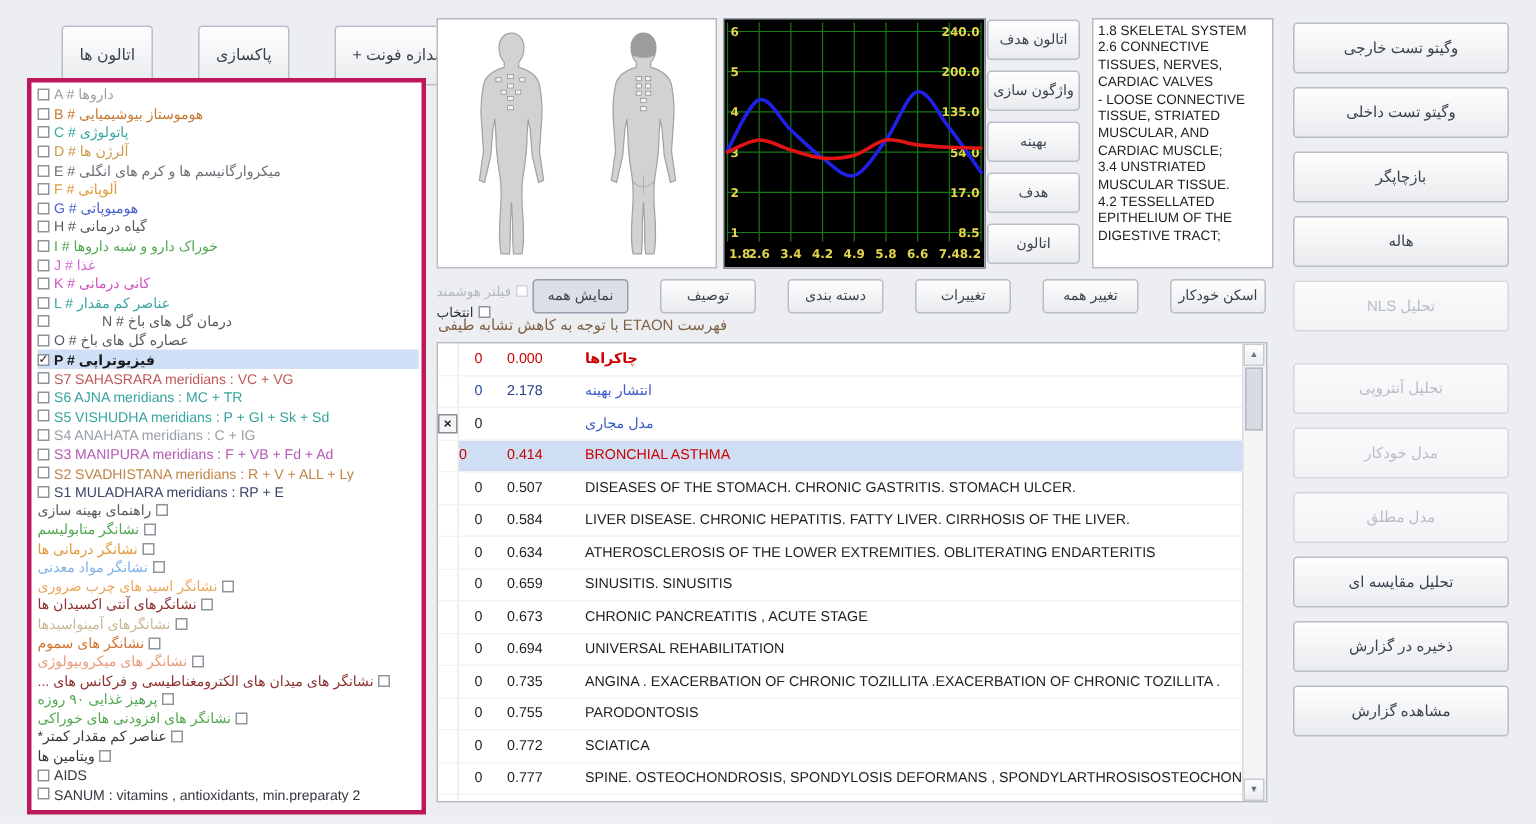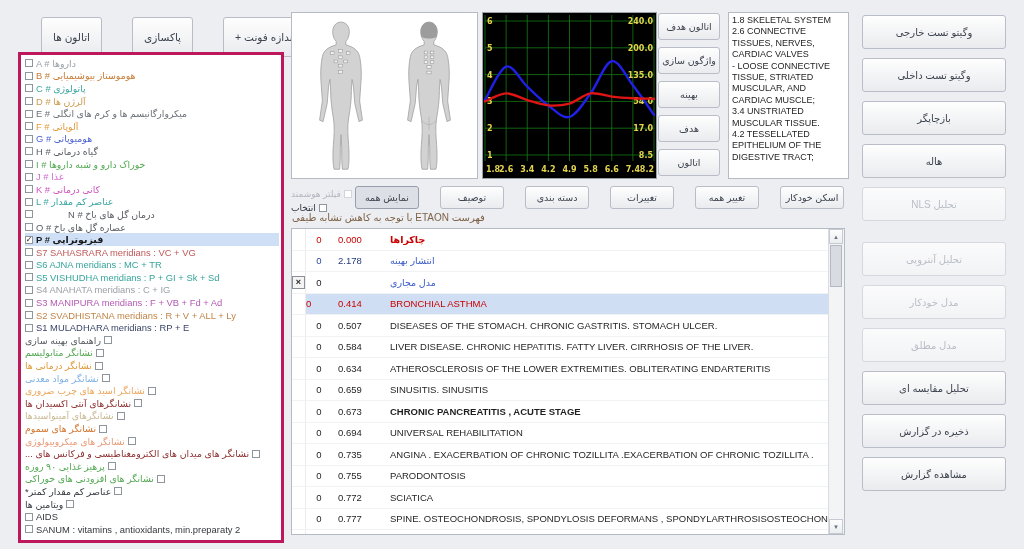--- a/index.html
+++ b/index.html
@@ -398,21 +398,21 @@
         <div class="t-row">
           <span class="t-gutter"></span>
           <span class="t-flag" style="color: rgb(31, 31, 31);">0</span>
           <span class="t-val" style="color: rgb(31, 31, 31);">0.659</span>
           <span class="t-name" style="color: rgb(31, 31, 31);">SINUSITIS. SINUSITIS</span>
         </div>
         <div class="t-row">
           <span class="t-gutter"></span>
           <span class="t-flag" style="color: rgb(31, 31, 31);">0</span>
           <span class="t-val" style="color: rgb(31, 31, 31);">0.673</span>
-          <span class="t-name" style="color: rgb(31, 31, 31); font-weight: bold;">CHRONIC PANCREATITIS , ACUTE STAGE</span>
+          <span class="t-name" style="color: rgb(31, 31, 31);">CHRONIC PANCREATITIS , ACUTE STAGE</span>
         </div>
         <div class="t-row">
           <span class="t-gutter"></span>
           <span class="t-flag" style="color: rgb(31, 31, 31);">0</span>
           <span class="t-val" style="color: rgb(31, 31, 31);">0.694</span>
           <span class="t-name" style="color: rgb(31, 31, 31);">UNIVERSAL REHABILITATION</span>
         </div>
         <div class="t-row">
           <span class="t-gutter"></span>
           <span class="t-flag" style="color: rgb(31, 31, 31);">0</span>

